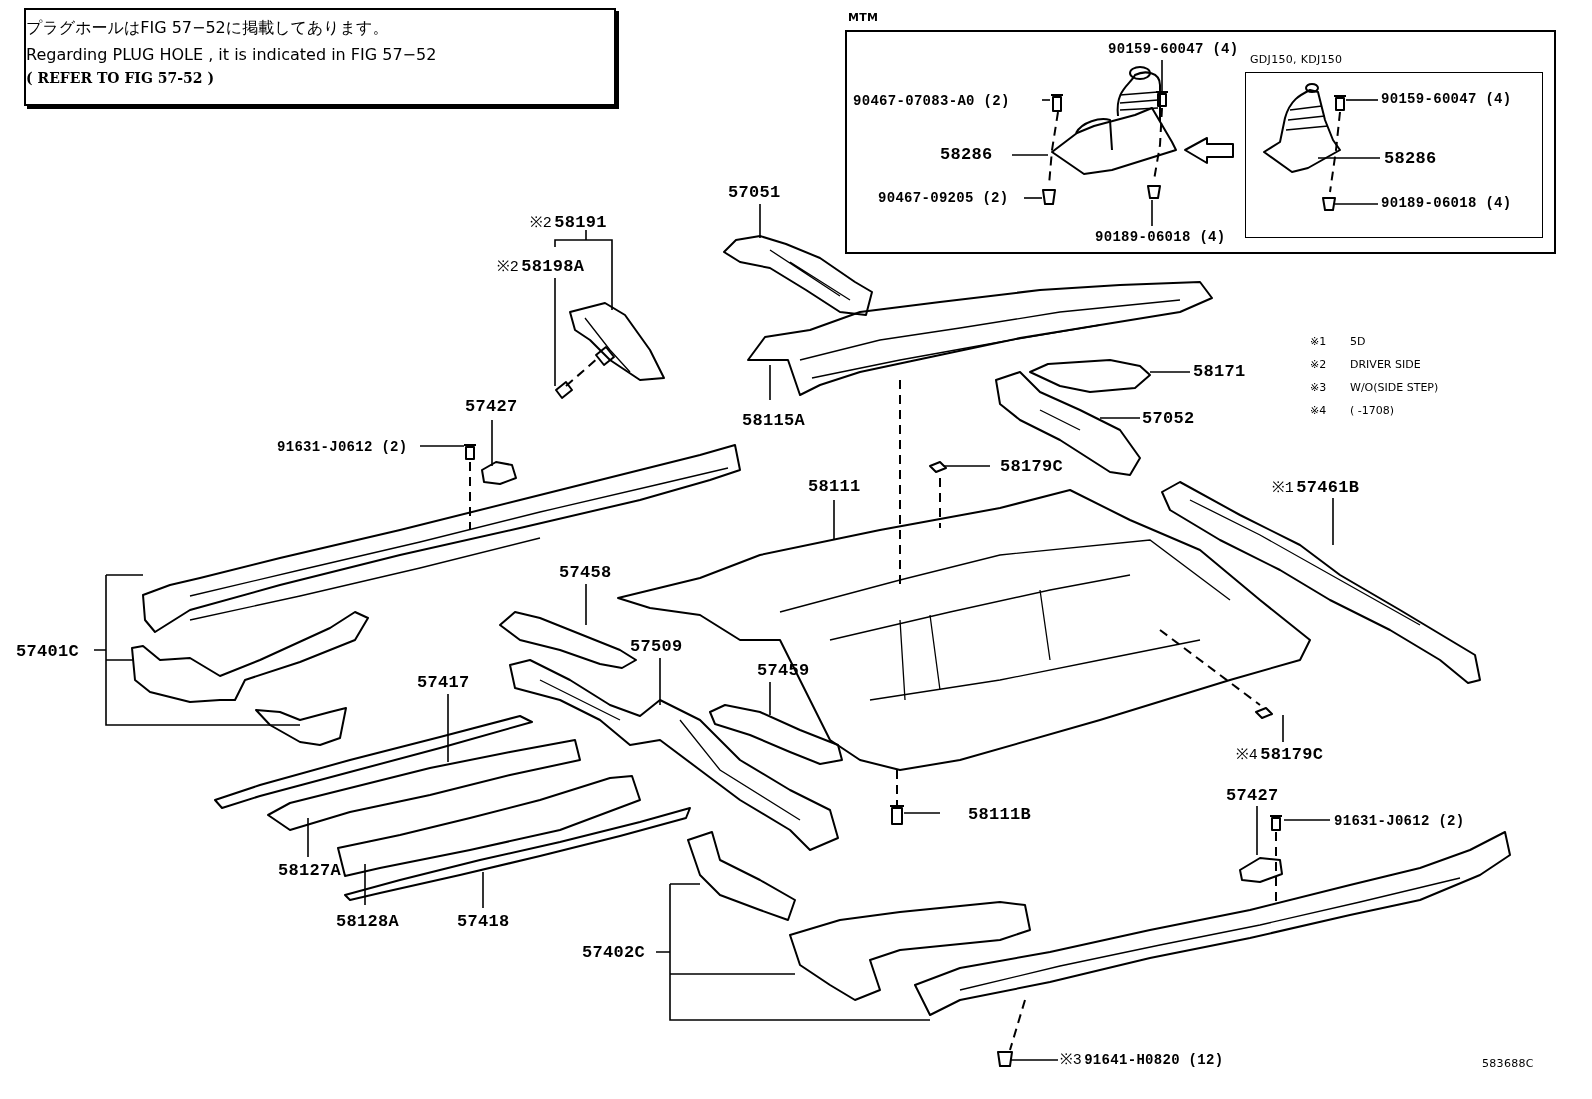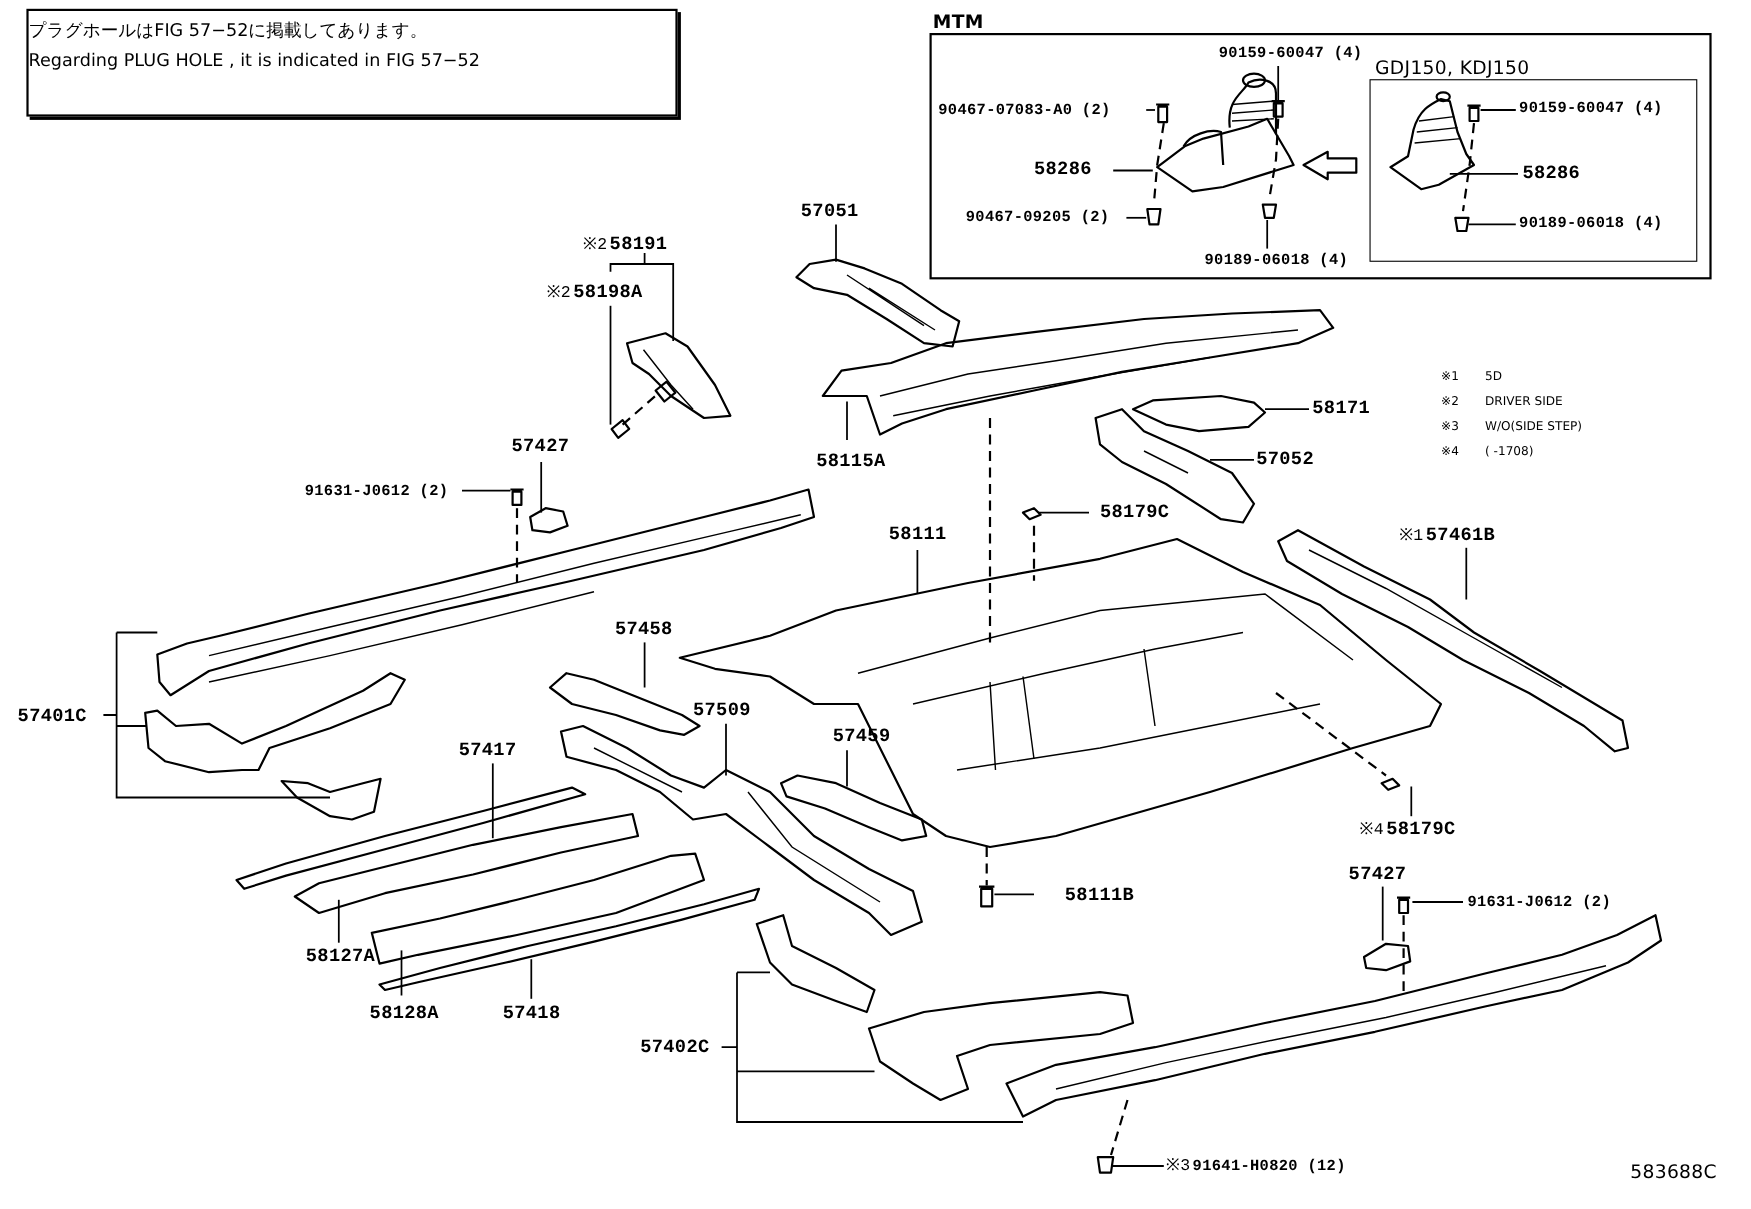--- a/index.html
+++ b/index.html
@@ -4,21 +4,21 @@
 <style>
   html, body { margin:0; padding:0; background:#ffffff; }
   body { width:1592px; height:1099px; position:relative; overflow:hidden; font-family:"DejaVu Serif", serif; color:#000; }
   #art { position:absolute; left:0; top:0; width:1592px; height:1099px; }
   .part { fill:none; stroke:#000; stroke-width:2; stroke-linejoin:round; }
   .thin { fill:none; stroke:#000; stroke-width:1.3; }
   .lead { stroke:#000; stroke-width:1.6; fill:none; }
   .dash { stroke:#000; stroke-width:2; stroke-dasharray:9 6; fill:none; }
   .lbl { position:absolute; font-family:Liberation Mono, monospace; font-weight:bold; font-size:17px; letter-spacing:0.3px; white-space:nowrap; line-height:1; }
   .lbl.sm { font-size:14px; }
-  .lbl.note { font-family:"DejaVu Sans", sans-serif; font-weight:normal; font-size:17px; }
+  .lbl.note { font-family:"DejaVu Sans", sans-serif; font-weight:normal; font-size:11px; }
   .mark { font-weight:normal; font-size:15px; margin-right:2px; }
   .note-box { position:absolute; left:24px; top:8px; width:588px; height:94px; border:2px solid #000; box-shadow:3px 3px 0 #000; background:#fff; text-align:left; font-family:"DejaVu Sans", sans-serif; }
   .note-box .l1 { margin-top:8px; font-size:16px; }
   .note-box .l2 { margin-top:6px; font-size:16px; }
   .note-box .l3 { margin-top:6px; font-size:14px; font-family:"DejaVu Serif", serif; font-weight:bold; }
   .frame { position:absolute; border:2px solid #000; }
   .frame.dotted { border:1.5px solid #000; }
   .legend { position:absolute; left:1310px; top:330px; font-family:"DejaVu Sans", sans-serif; font-size:11px; line-height:23px; }
   .legend .row span { display:inline-block; }
   .legend .k { width:40px; }
@@ -230,20 +230,21 @@
     <path class="lead" d="M365 864 L365 905"></path>
     <path class="lead" d="M483 872 L483 908"></path>
     <path class="lead" d="M656 952 L670 952 M670 884 L670 1020 L930 1020 M670 884 L700 884 M670 974 L795 974"></path>
     <path class="lead" d="M1010 1060 L1058 1060"></path>
   </g>
 </svg>
 
 <div class="note-box">
   <div class="l1">プラグホールはFIG 57−52に掲載してあります。</div>
   <div class="l2">Regarding PLUG HOLE , it is indicated in FIG 57−52</div>
+  <div class="l3">( REFER TO FIG 57-52 )</div>
 </div>
 
 <div class="lbl note" style="left:848px;top:12px;font-weight:bold;">MTM</div>
 <div class="frame" style="left:845px;top:30px;width:707px;height:220px;"></div>
 <div class="lbl note" style="left:1250px;top:54px;">GDJ150, KDJ150</div>
 <div class="frame dotted" style="left:1245px;top:72px;width:296px;height:164px;"></div>
 
 <div class="lbl sm" style="left:1108px;top:42px;">90159-60047 (4)</div>
 <div class="lbl sm" style="left:853px;top:94px;">90467-07083-A0 (2)</div>
 <div class="lbl" style="left:940px;top:146px;">58286</div>

